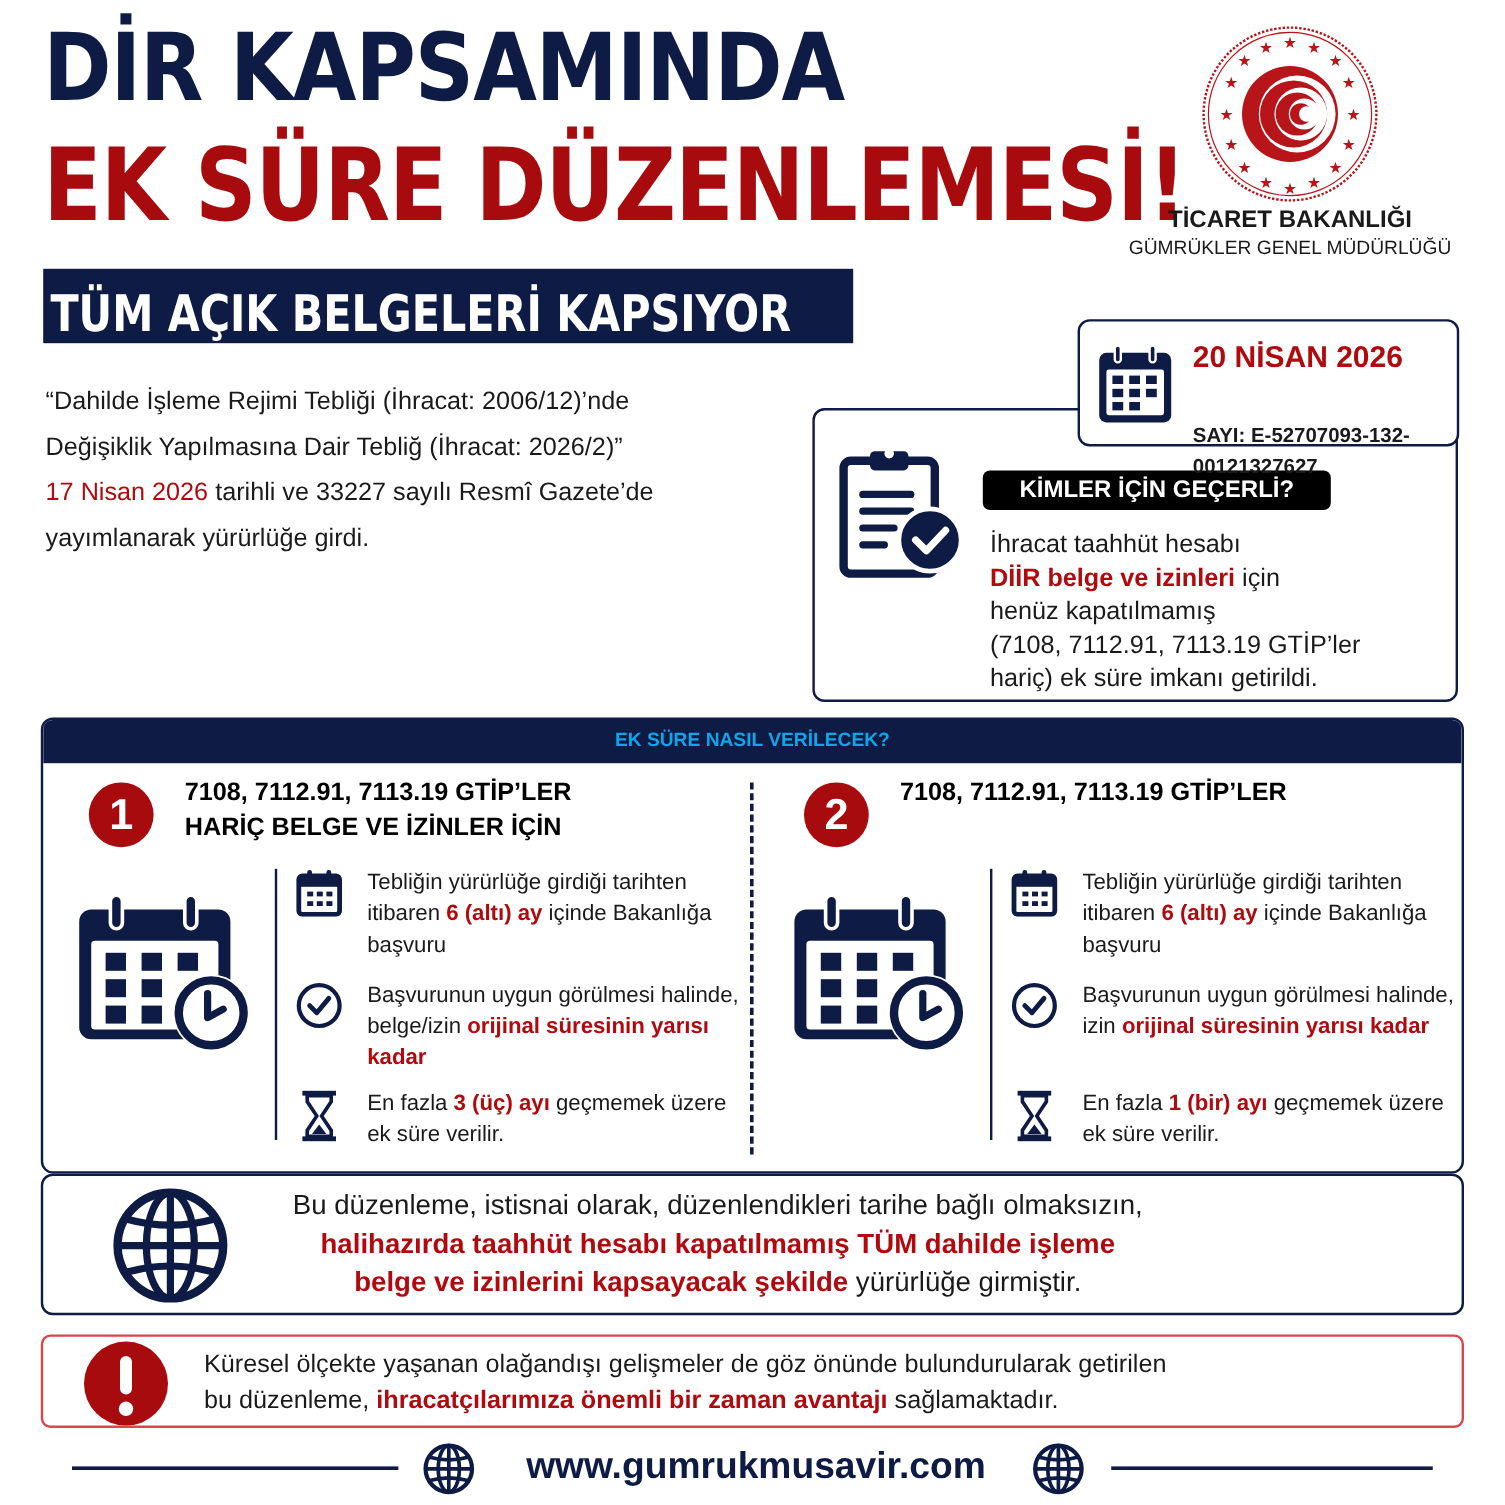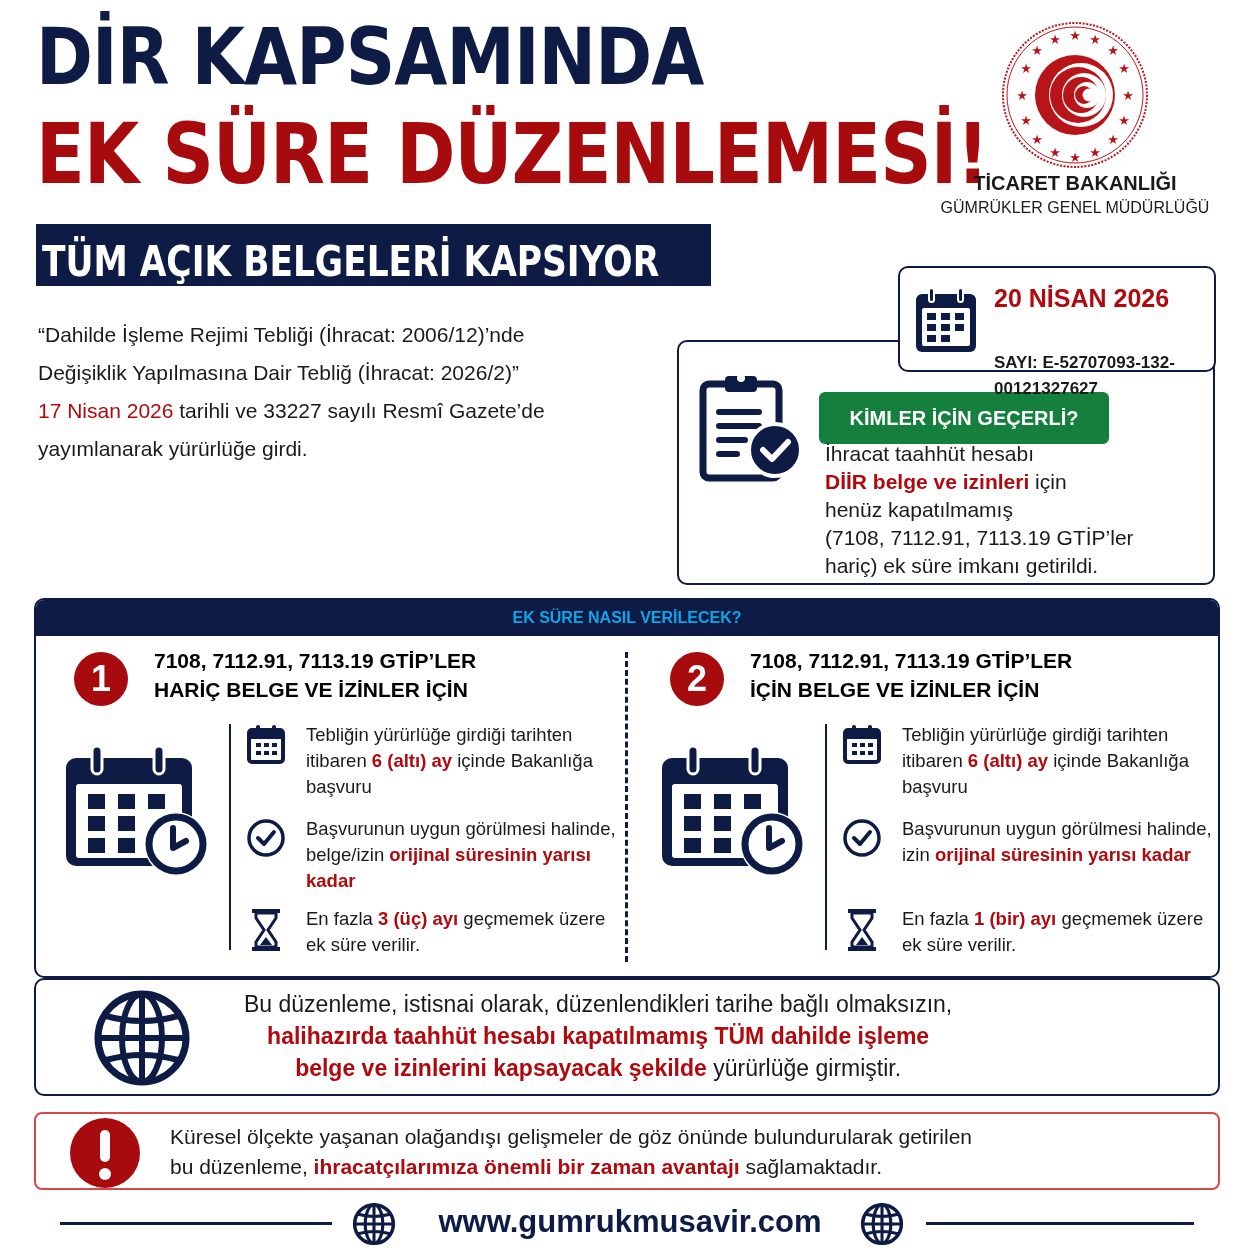--- a/index.html
+++ b/index.html
@@ -46,21 +46,21 @@
 
   
   .intro { left: 38px; top: 316px; width: 620px; font-size: 21px; line-height: 38px; color: #1a1a1a; }
 
   
   .kimler {
     left: 677px; top: 340px; width: 538px; height: 245px; border: 2px solid #0e1b45; border-radius: 10px;
   }
   .kimler .clip { position: absolute; left: 18px; top: 28px; }
   .kimler .tag {
-    position: absolute; left: 140px; top: 50px; height: 52px; width: 290px; background: #15803d; border-radius: 6px;
+    position: absolute; left: 140px; top: 50px; height: 33px; width: 290px; background: #000000; border-radius: 6px;
     color: #fff; font-size: 20px; font-weight: 700; display: flex; align-items: center; justify-content: center;
   }
   .kimler .body { position: absolute; left: 146px; top: 98px; width: 380px; font-size: 21px; line-height: 28px; color: #1a1a1a; }
 
   
   .section {
     left: 34px; top: 598px; width: 1186px; height: 380px; border: 2px solid #0e1b45; border-radius: 10px; overflow: hidden;
   }
   .section .head {
     height: 36px; background: #0e1b45; color: #0ea5e9; text-align: center; font-size: 16px; font-weight: 700; line-height: 36px;
@@ -282,21 +282,20 @@
           </svg>
       </div>
       <div class="txt"><span>En fazla </span><span class="red b">3 (üç) ayı</span><span> geçmemek üzere ek süre verilir.</span></div>
     </div>
   </div>
 
   <div class="col c2">
     <div class="num">2</div>
     <div class="col-title">
       <div>7108, 7112.91, 7113.19 GTİP’LER</div>
-      <div>İÇİN BELGE VE İZİNLER İÇİN</div>
     </div>
     <div class="bigcal">
       <svg width="150" height="132" viewBox="0 0 150 132">
         <rect x="4" y="14" width="126" height="108" rx="10" fill="#0e1b45"></rect>
         <rect x="14" y="40" width="106" height="74" rx="3" fill="#fff"></rect>
         <rect x="30" y="2" width="10" height="28" rx="5" fill="#0e1b45" stroke="#fff" stroke-width="3"></rect>
         <rect x="92" y="2" width="10" height="28" rx="5" fill="#0e1b45" stroke="#fff" stroke-width="3"></rect>
         <g fill="#0e1b45">
           <rect x="26" y="50" width="17" height="15"></rect>
             <rect x="56" y="50" width="17" height="15"></rect>

